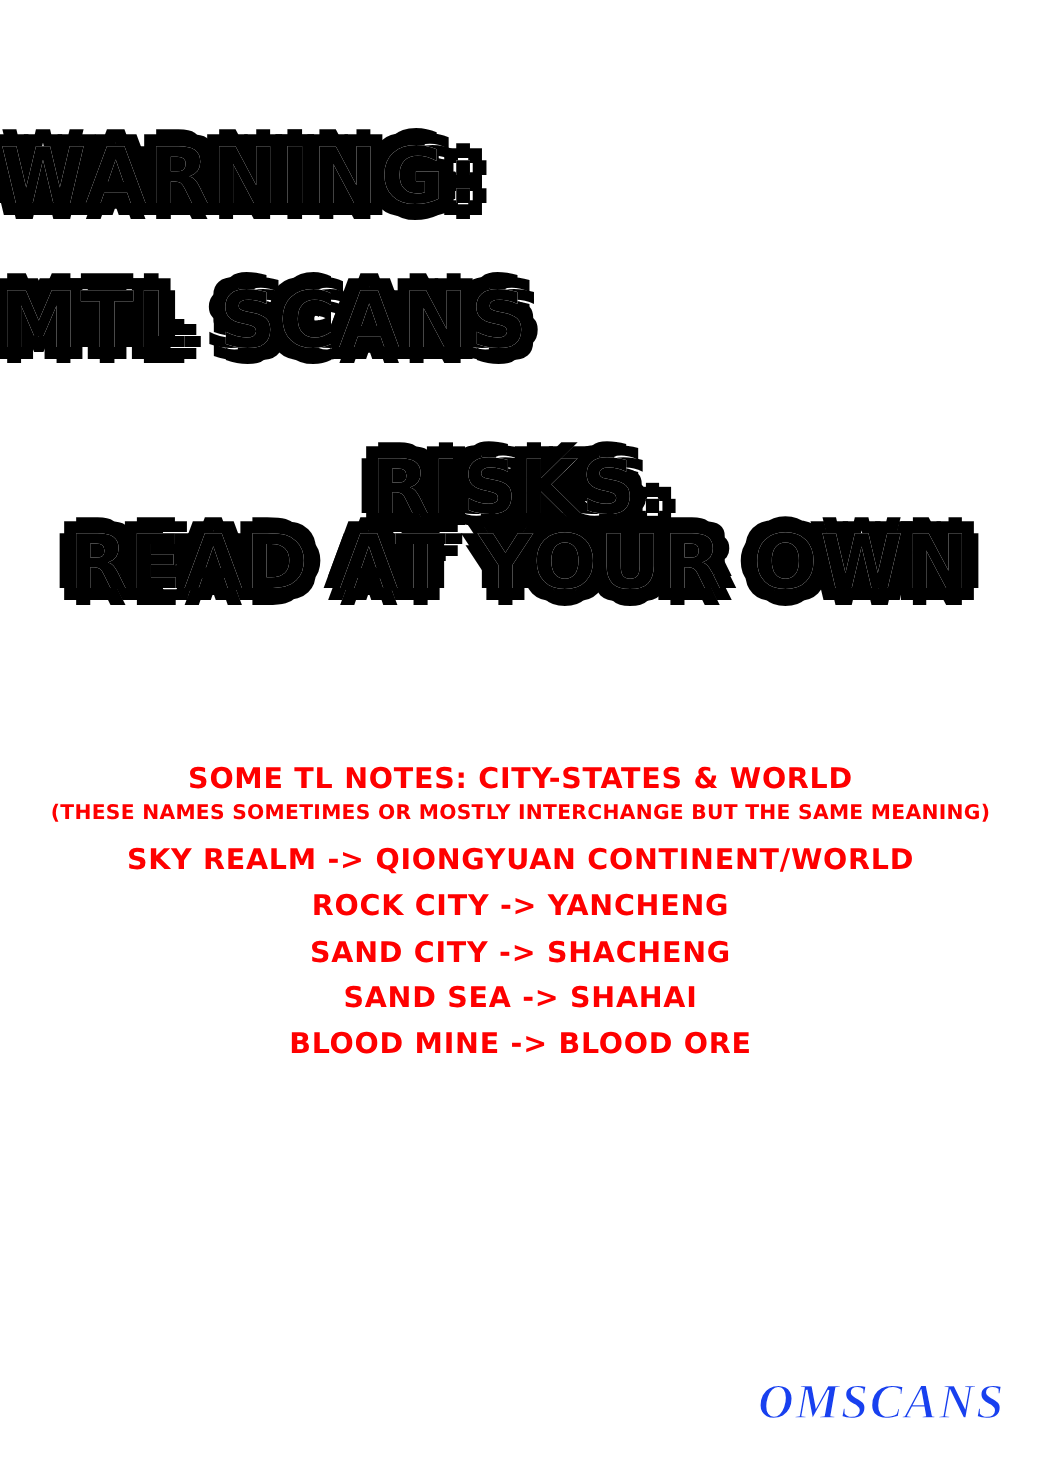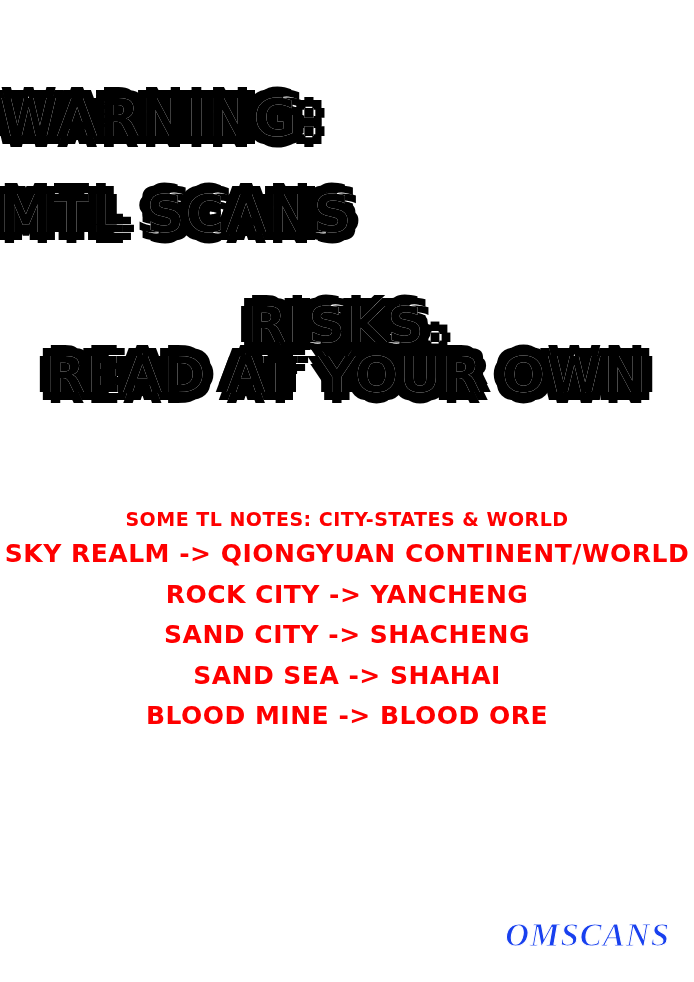--- a/index.html
+++ b/index.html
@@ -73,21 +73,21 @@
     font-size: 13.5px;
     letter-spacing: 0.2px;
     margin-bottom: 8px;
   }
   .notes-list {
     list-style: none;
     margin: 0;
     padding: 0;
   }
   .notes-list li {
-    font-size: 25px;
+    font-size: 19px;
     line-height: 1.62;
     letter-spacing: 0.5px;
   }
 
   
   .watermark {
     position: absolute;
     right: 24px;
     bottom: 28px;
     font-family: Liberation Serif, serif;
@@ -111,20 +111,21 @@
     <div class="warn-line warn-2">MTL SCANS</div>
   </div>
 
   <div class="readrisk-block">
     <div class="warn-line read-2">RISKS.</div>
     <div class="warn-line read-1">READ AT YOUR OWN</div>
   </div>
 
   <div class="notes">
     <div class="notes-title">SOME TL NOTES: CITY-STATES &amp; WORLD</div>
+    <div class="notes-sub">(THESE NAMES SOMETIMES OR MOSTLY INTERCHANGE BUT THE SAME MEANING)</div>
     <ul class="notes-list">
       <li>SKY REALM -&gt; QIONGYUAN CONTINENT/WORLD</li>
       <li>ROCK CITY -&gt; YANCHENG</li>
       <li>SAND CITY -&gt; SHACHENG</li>
       <li>SAND SEA -&gt; SHAHAI</li>
       <li>BLOOD MINE -&gt; BLOOD ORE</li>
     </ul>
   </div>
 
   <div class="watermark">OMSCANS</div>

